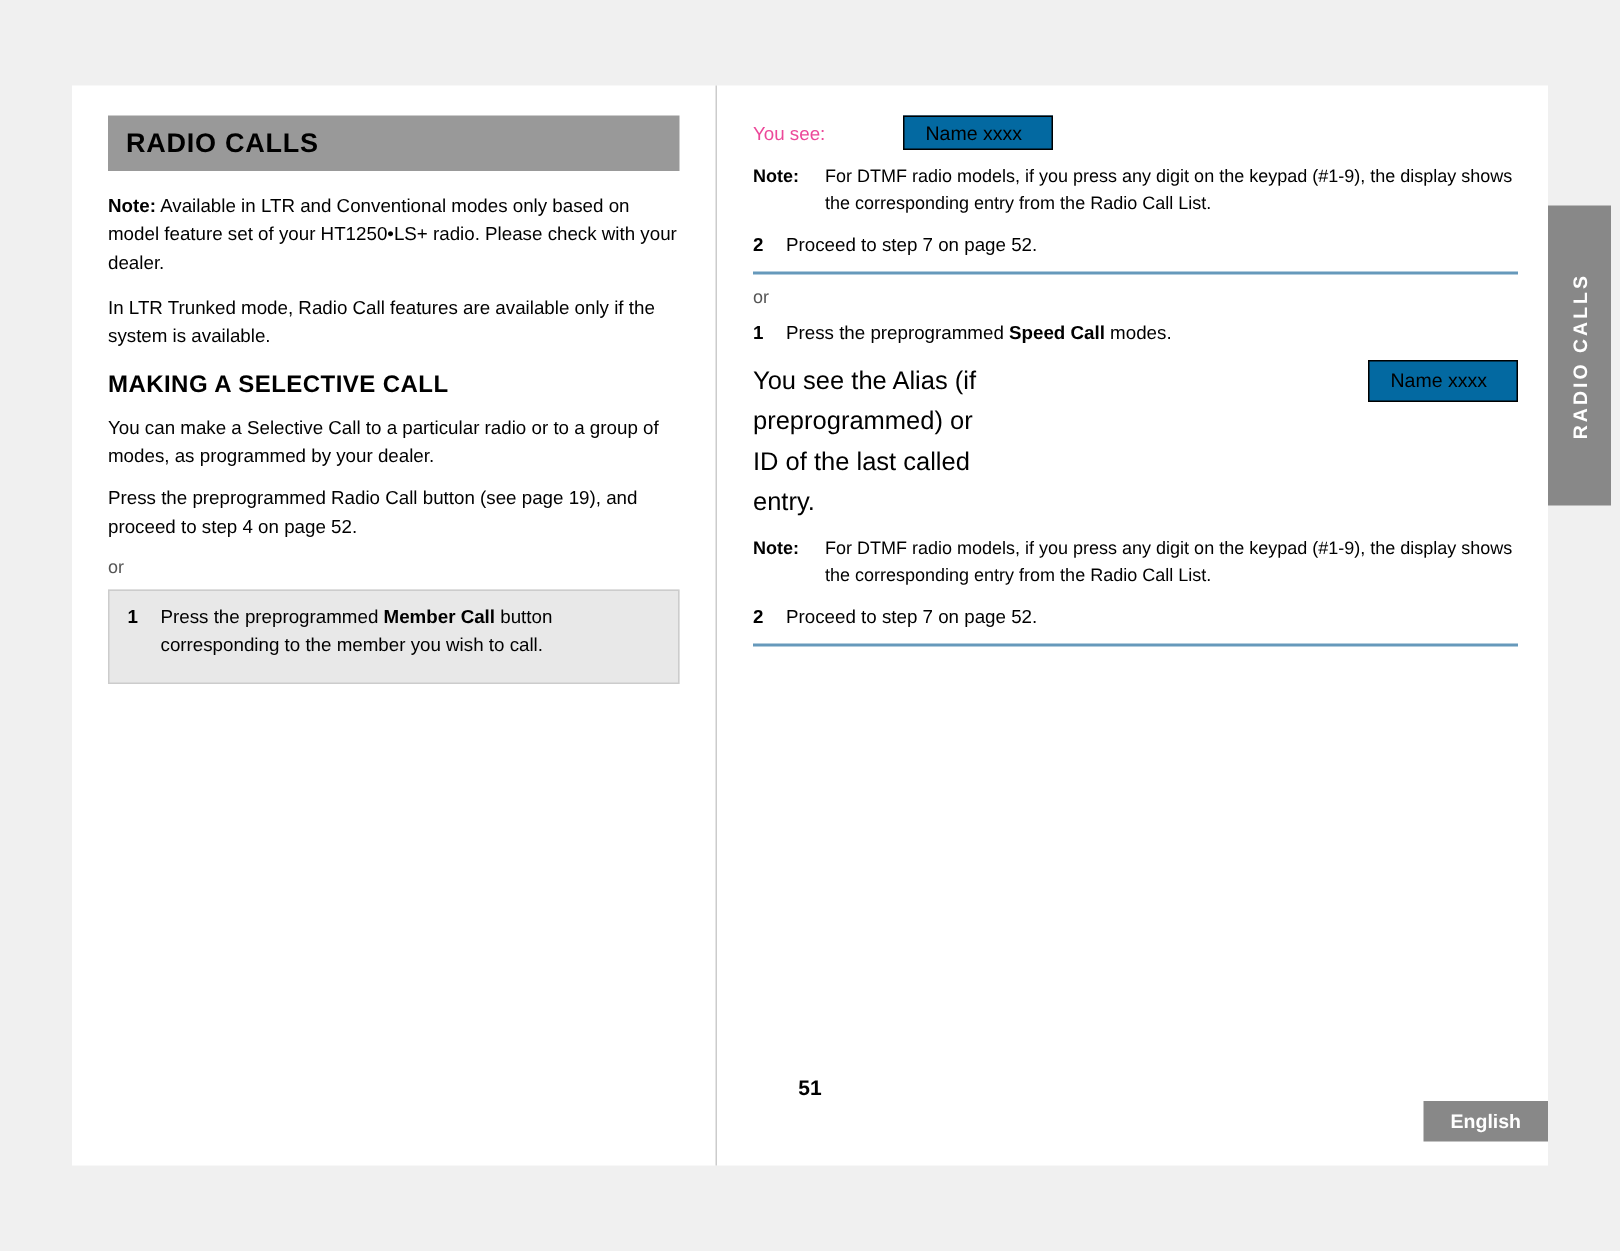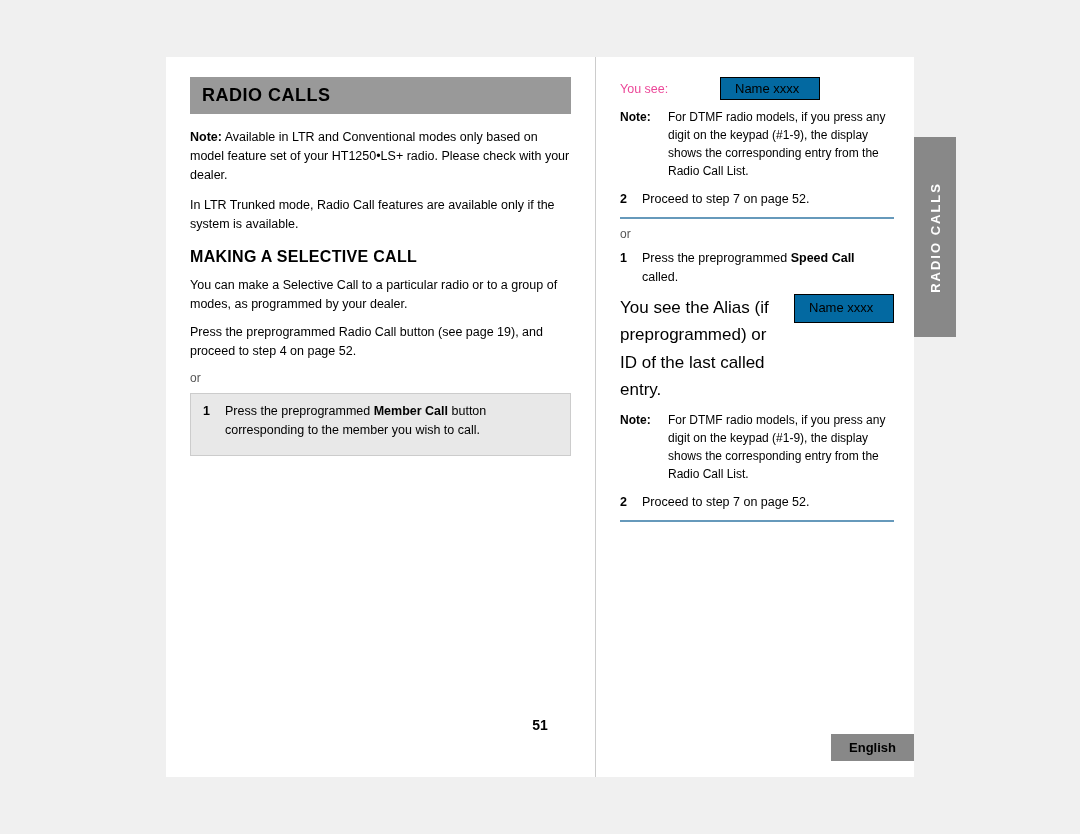--- a/index.html
+++ b/index.html
@@ -17,21 +17,21 @@
       width: 1080px;
       height: 834px;
       position: relative;
       background: #f0f0f0;
       display: flex;
       align-items: center;
       justify-content: center;
     }
 
     .page-content {
-      width: 748px;
+      width: 984px;
       height: 720px;
       background: #ffffff;
       position: relative;
       display: flex;
     }
 
     
     .left-col {
       width: 430px;
       padding: 20px 24px 20px 24px;
@@ -80,21 +80,21 @@
       font-weight: bold;
       color: #000;
     }
 
     
     .english-badge {
       position: absolute;
       bottom: 16px;
       right: 0;
       background: #888888;
-      color: #000000;
+      color: #ffffff;
       font-size: 13px;
       font-weight: bold;
       padding: 6px 18px;
     }
 
     
     .section-title {
       background: #999999;
       color: #000000;
       font-size: 18px;
@@ -299,21 +299,21 @@
         <span>Proceed to step 7 on page 52.</span>
       </div>
 
       <hr class="divider">
 
       <div class="or-text">or</div>
 
       <div class="step" style="margin-bottom:8px;">
         <span class="step-num">1</span>
         <span>
-          <span>Press the preprogrammed </span><strong>Speed Call</strong><span> called.</span>
+          <span>Press the preprogrammed </span><strong>Speed Call</strong><span> modes.</span>
         </span>
       </div>
 
       <div class="alias-block">
         <div class="alias-row">
           <div class="alias-text-col">
             <div>You see the Alias (if</div>
             <div>preprogrammed) or</div>
             <div>ID of the last called</div>
             <div>entry.</div>

